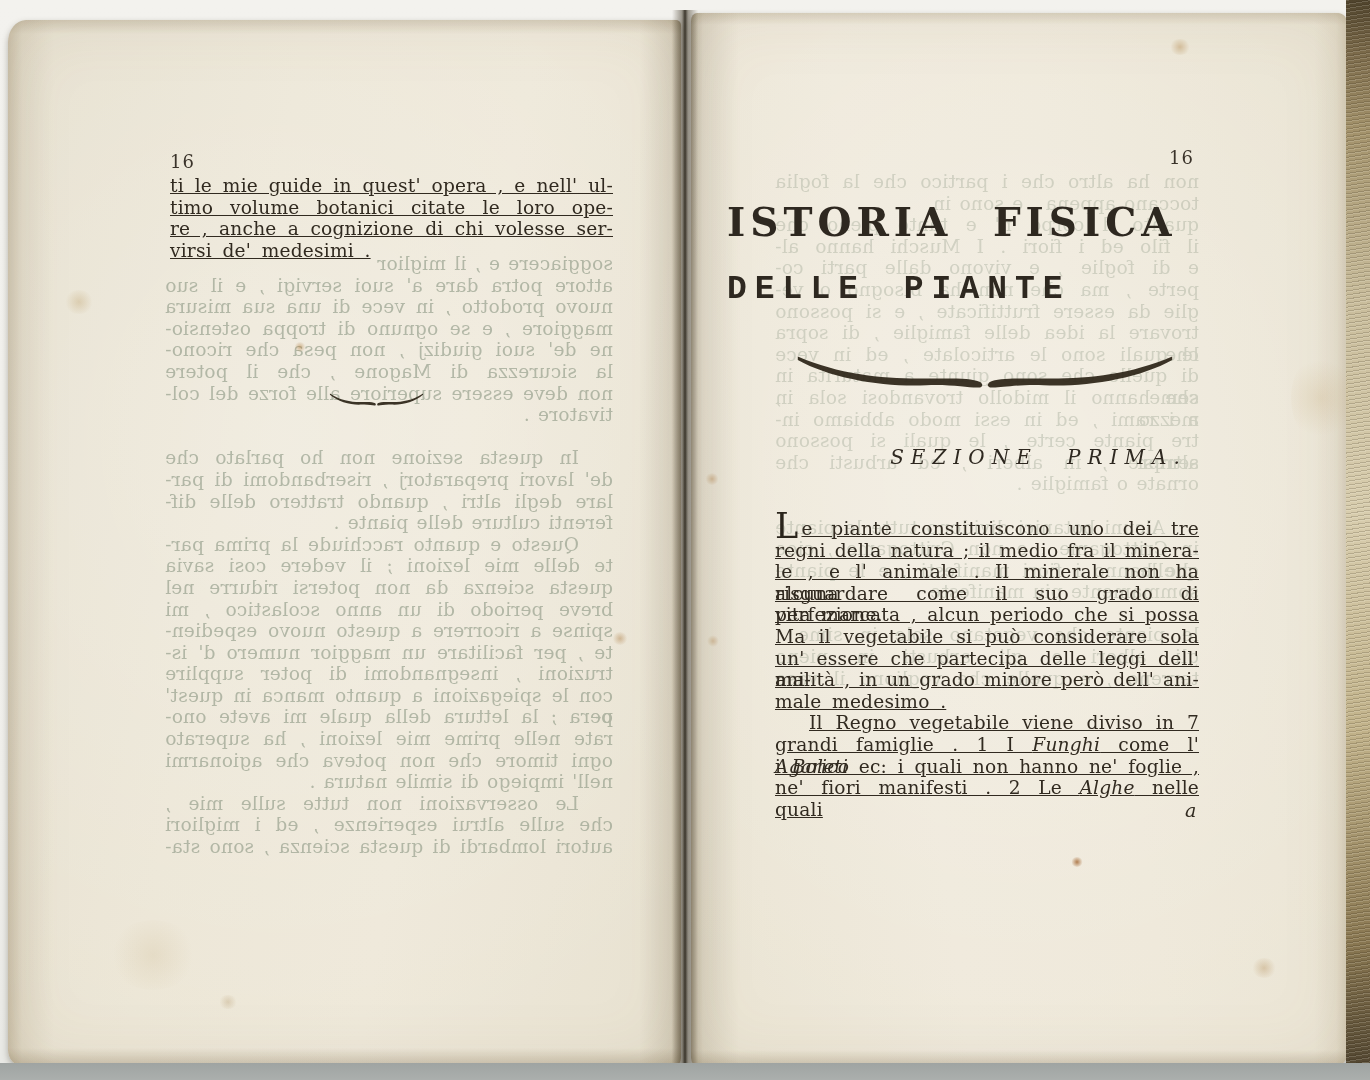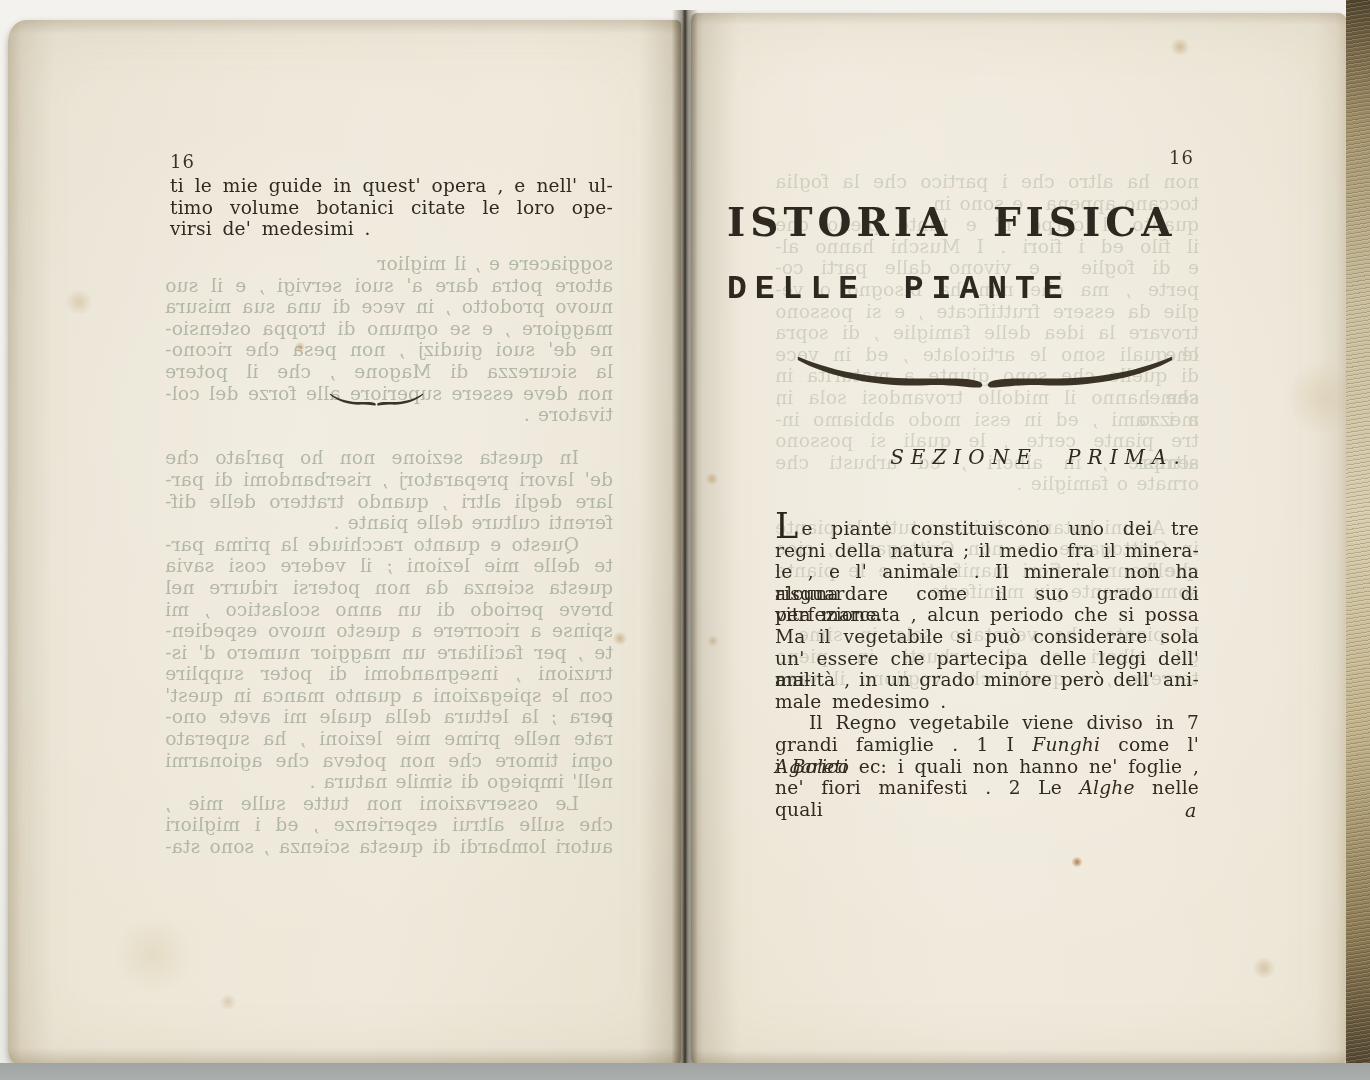--- a/index.html
+++ b/index.html
@@ -44,21 +44,21 @@
     filter:blur(.4px);
   }
   .fore-edge{
     position:absolute;right:0;top:0;width:24px;height:1068px;
     background:
       repeating-linear-gradient(171deg, rgba(255,252,240,.16) 0 1px, rgba(0,0,0,0) 1px 3px, rgba(40,30,14,.18) 3px 4px),
       linear-gradient(to bottom,#4f432c 0%,#7b6a4a 5%,#a2916a 12%,#c9bd9c 28%,#d8cdae 48%,#c2b38b 68%,#8a7852 88%,#514530 100%);
   }
   
   .pagenum{position:absolute;font-size:18px;color:#3a332a;letter-spacing:1px;}
-  .textblock{position:absolute;color:#312a20;font-size:18.6px;line-height:21.6px;letter-spacing:.2px;}
+  .textblock{position:absolute;color:#312a20;font-size:18.6px;line-height:21.6px;letter-spacing:.2px;text-decoration:underline;}
   .line{text-align:justify;text-align-last:justify;white-space:normal;height:21.6px;overflow:visible;word-spacing:1.5px;}
   .line.end{text-align-last:left;word-spacing:4.5px;}
   .line.ind{text-indent:34px;}
   .line.gap{height:21.6px;}
   .line i{font-style:italic;}
   .dropcap{
     display:inline-block;font-size:35px;line-height:10px;vertical-align:-3px;
     margin-right:3px;color:#2a241b;
   }
   .title-line{position:absolute;width:100%;text-align:left;color:#2e2820;font-weight:bold;padding-left:36px;}
@@ -118,20 +118,21 @@
       <div class="line ind">Le osservazioni non tutte sulle mie ,</div>
       <div class="line">che sulle altrui esperienze , ed i migliori</div>
       <div class="line">autori lombardi di questa scienza , sono sta-</div>
     </div>
 
   <div class="pagenum z2" style="left:162px;top:131px;">16</div>
 
   <div class="textblock z2" style="left:162px;top:155px;width:443px;">
       <div class="line">ti le mie guide in quest' opera , e nell' ul-</div>
       <div class="line">timo volume botanici citate le loro ope-</div>
+      <div class="line">re , anche a cognizione di chi volesse ser-</div>
       <div class="line end">virsi de' medesimi .</div>
     </div>
 
   <div class="ornament z2" style="left:320px;top:371px;width:97px;height:17px;">
     <svg width="97" height="17" viewBox="0 0 400 40" preserveAspectRatio="none">
       <g fill="#2c2417" opacity=".92">
         <path d="M8,6 C 50,22 92,26 132,26 C 162,26 185,25 195,29 C 198,31 198,33 195,34 C 186,35 168,31 140,32 C 98,34 42,26 8,9 Z"></path>
         <g transform="translate(400,0) scale(-1,1)">
           <path d="M8,6 C 50,22 92,26 132,26 C 162,26 185,25 195,29 C 198,31 198,33 195,34 C 186,35 168,31 140,32 C 98,34 42,26 8,9 Z"></path>
         </g>

